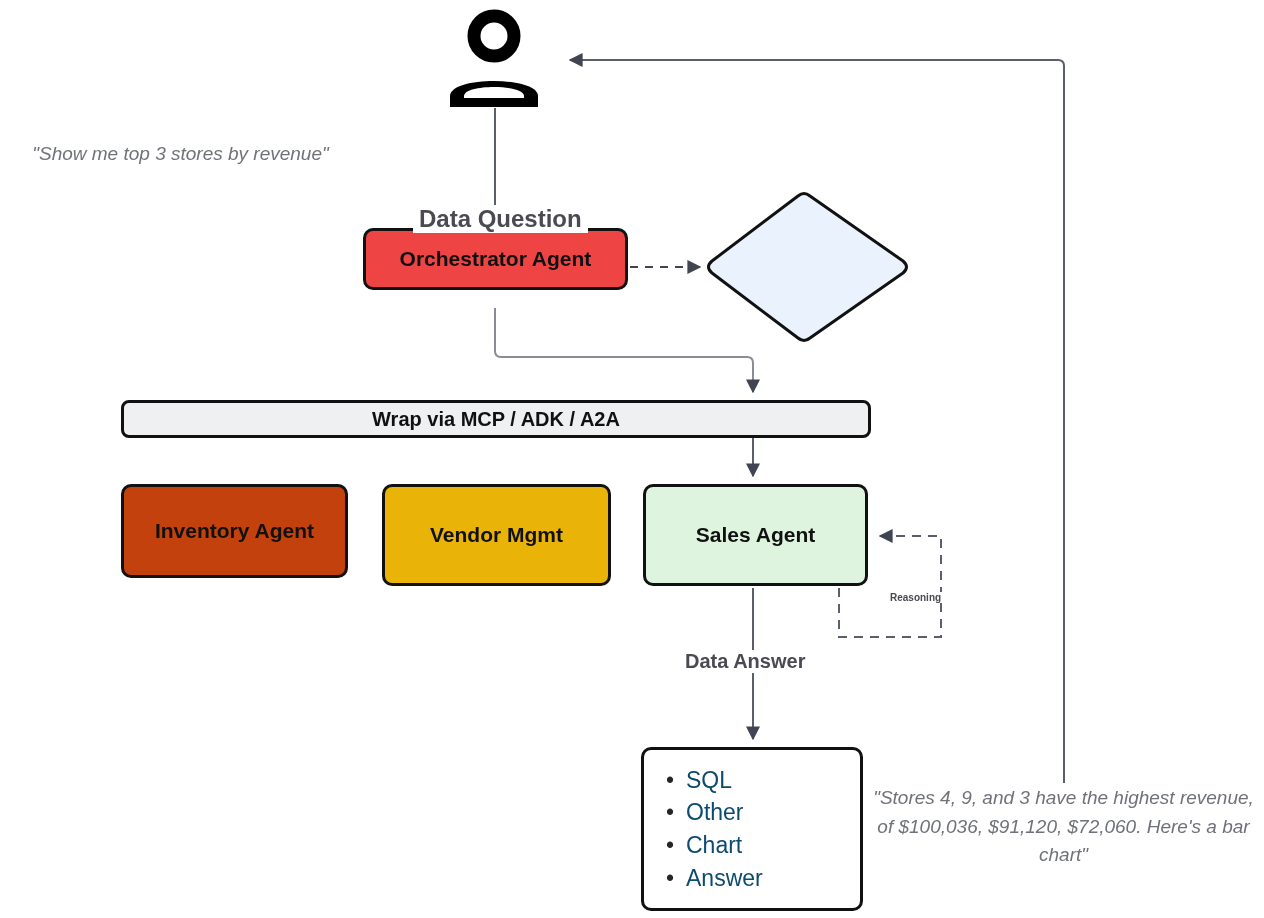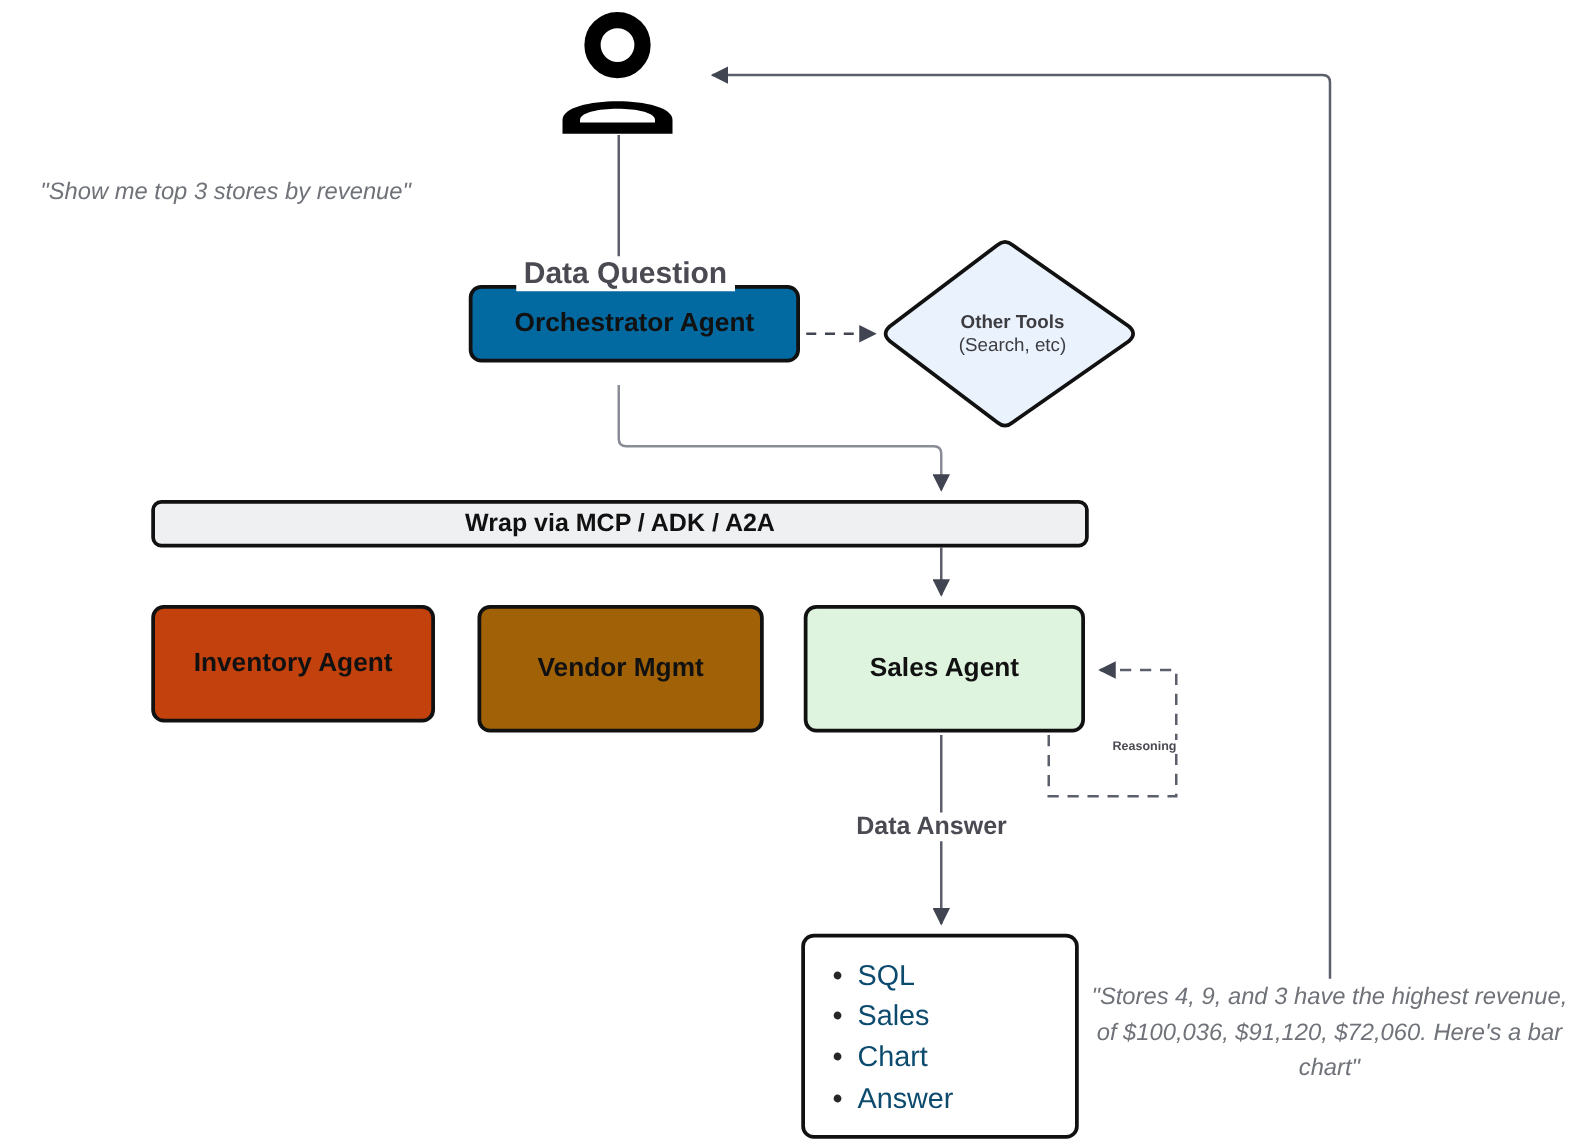--- a/index.html
+++ b/index.html
@@ -36,23 +36,22 @@
     color: #111111;
     font-weight: bold;
     text-align: center;
     line-height: 1.2;
   }
   .node-orchestrator {
     left: 363px;
     top: 228px;
     width: 265px;
     height: 62px;
-    background: #0369a1;
-    font-size: 21px;
-    margin-left: 12px;
+    background: #ef4444;
+    font-size: 21px;
   }
   .node-wrap {
     left: 121px;
     top: 400px;
     width: 750px;
     height: 38px;
     background: #eff0f2;
     font-size: 20px;
     border-radius: 8px;
     text-align: right;
@@ -63,21 +62,21 @@
     width: 227px;
     height: 94px;
     background: #c2410c;
     font-size: 21px;
   }
   .node-vendor {
     left: 382px;
     top: 484px;
     width: 229px;
     height: 102px;
-    background: #a16207;
+    background: #eab308;
     font-size: 21px;
   }
   .node-sales {
     left: 643px;
     top: 484px;
     width: 225px;
     height: 102px;
     background: #dff4df;
     font-size: 21px;
     align-items: center;
@@ -229,47 +228,41 @@
     <path d="M 6 99 L 6 88 C 6 68 94 68 94 88 L 94 99 z" fill="#000000"></path>
     <path d="M 20 88 C 20 76 80 76 80 88 L 80 90 L 20 90 z" fill="#ffffff"></path>
   </svg>
 
   <div class="quote quote-user">"Show me top 3 stores by revenue"</div>
 
   <div class="node node-orchestrator">
     <span>Orchestrator Agent</span>
   </div>
 
-  <div class="diamond-wrap">
-    <div class="diamond-label">
-      <span class="diamond-title">Other Tools</span>
-      <span class="diamond-sub">(Search, etc)</span>
-    </div>
-  </div>
 
   <div class="node node-wrap">
     <span>Wrap via MCP / ADK / A2A</span>
   </div>
 
   <div class="node node-inventory">
     <span>Inventory Agent</span>
   </div>
 
   <div class="node node-vendor">
     <span>Vendor Mgmt</span>
   </div>
 
   <div class="node node-sales">
     <span>Sales Agent</span>
   </div>
 
   <div class="node node-output">
     <ul class="bullet-list" id="output-list">
         <li>SQL</li>
-        <li>Sales</li>
+        <li>Other</li>
         <li>Chart</li>
         <li>Answer</li>
       </ul>
   </div>
 
   <div class="edge-label label-data-question">Data Question</div>
 
   <div class="edge-label label-data-answer">Data Answer</div>
 
   <div class="edge-label label-reasoning">Reasoning</div>

